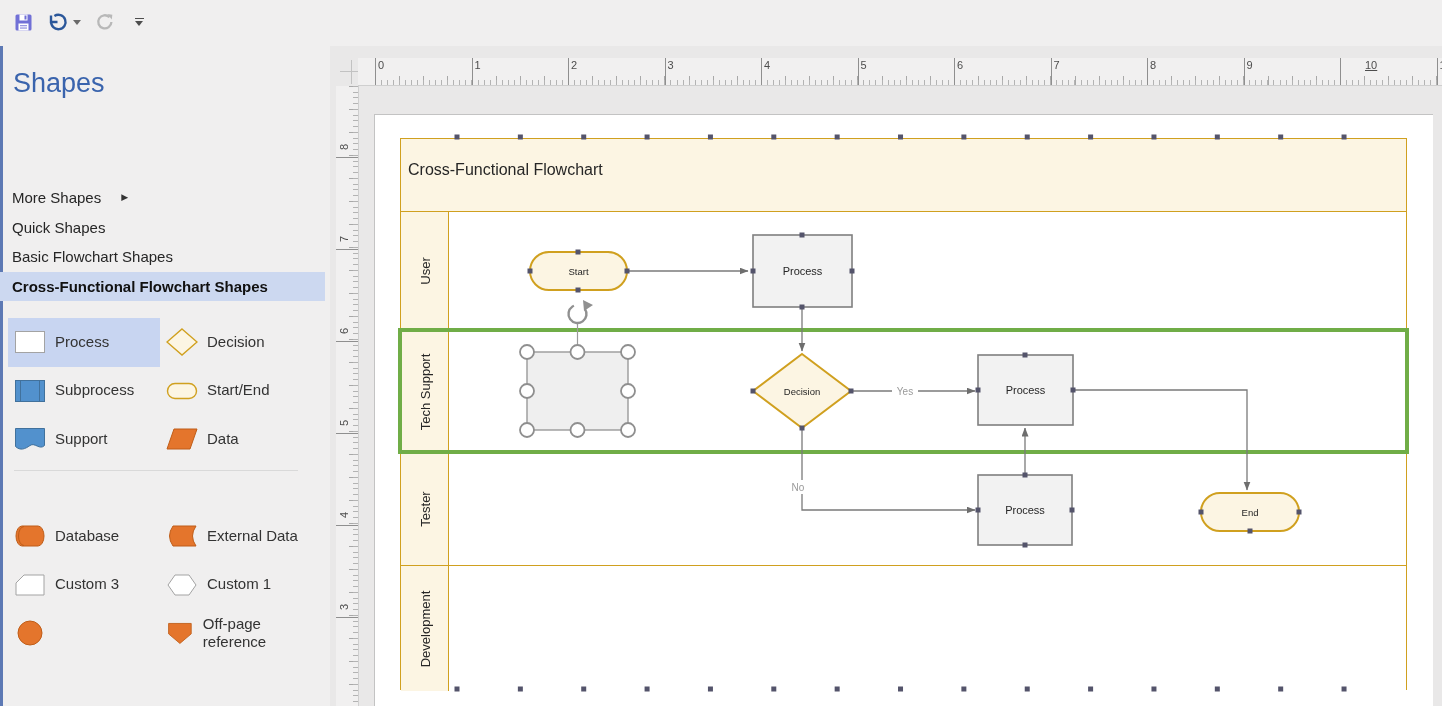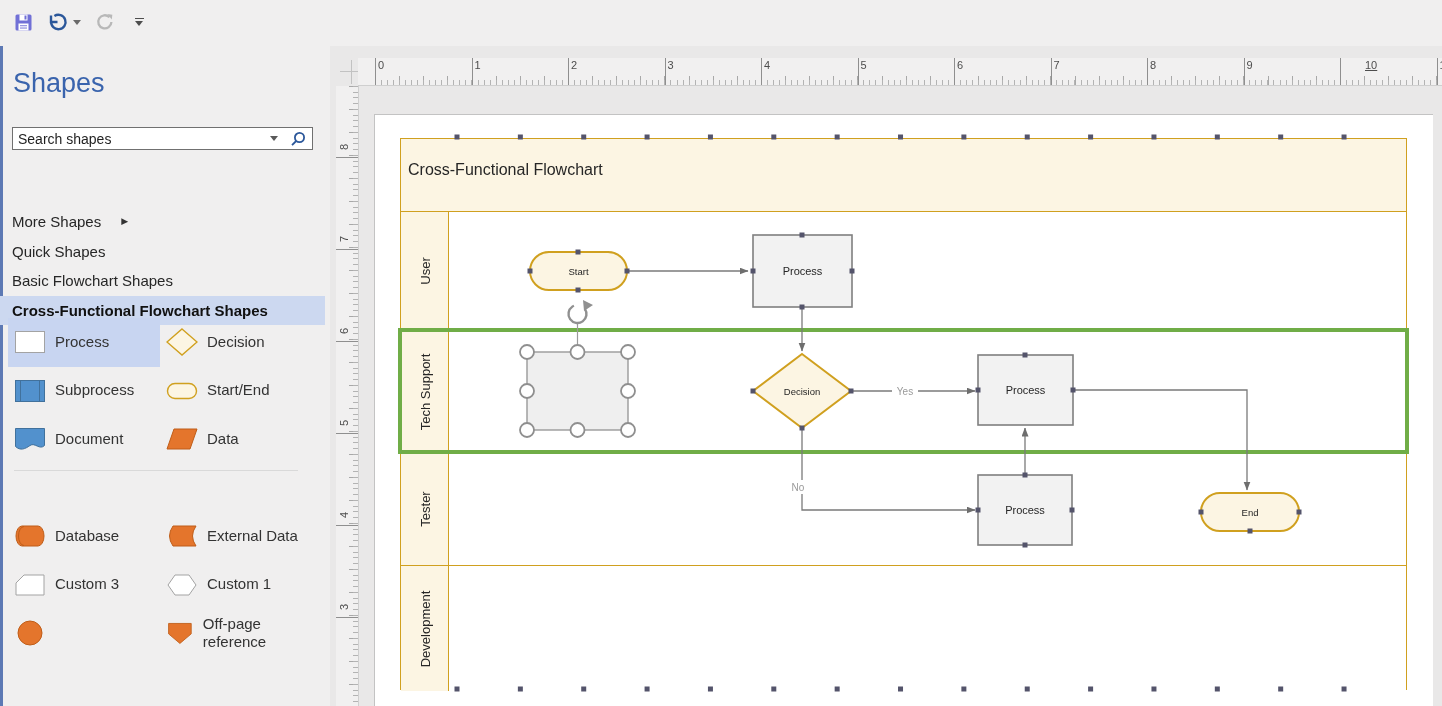--- a/index.html
+++ b/index.html
@@ -12,21 +12,21 @@
   
   #panel{position:absolute;left:0;top:46px;width:360px;height:660px;background:#f0efef;border-right:1px solid #ef4444;box-sizing:border-box;}
   #panel:before{content:"";position:absolute;left:0;top:0;width:3px;height:100%;background:#5d79b4;}
   #panel-title{position:absolute;left:13px;top:22px;font-size:27px;color:#3a64ad;}
   #panel-collapse{position:absolute;right:16px;top:30px;font-size:15px;color:#595959;font-weight:bold;transform:scaleY(1.4);cursor:default;}
   #search-box{position:absolute;left:12px;top:81px;width:301px;height:23px;background:#fff;border:1px solid #707070;box-sizing:border-box;display:flex;align-items:center;}
   #search-input{flex:1;border:0;outline:0;font-size:14px;padding:0 0 0 5px;font-family:"Liberation Sans",sans-serif;color:#1f1f1f;background:transparent;}
   #search-input::placeholder{color:#1f1f1f;opacity:1;}
   #search-drop{width:20px;display:flex;align-items:center;justify-content:center;cursor:default;}
   #search-go{width:28px;display:flex;align-items:center;justify-content:center;cursor:default;}
-  #nav-list{position:absolute;left:0;top:137px;width:325px;margin-top:24px;}
+  #nav-list{position:absolute;left:0;top:137px;width:325px;}
   .nav-item{height:29.5px;line-height:29.5px;padding-left:12px;font-size:15px;color:#262626;cursor:default;display:flex;align-items:center;}
   .nav-item.sel{background:#ccd8f0;font-weight:bold;color:#111;}
   .nav-arrow{margin-left:20px;font-size:9px;color:#333;}
   #gallery{position:absolute;left:8px;top:272px;width:312px;display:grid;grid-template-columns:152px 152px;grid-auto-rows:48.5px;}
   .gal-item{display:flex;align-items:center;gap:9px;padding-left:6px;cursor:default;}
   .gal-item.sel{background:#c8d5f1;}
   .gal-label{font-size:15px;color:#333;line-height:1.25;}
   .gal-divider{grid-column:1 / span 2;height:14px;position:relative;}
   .gal-divider:after{content:"";position:absolute;left:6px;right:14px;top:6px;border-top:1px solid #d9d9d9;}
   
@@ -98,32 +98,20 @@
       <div style="display:flex;flex-direction:column;align-items:center;gap:2px;">
         <div style="width:9px;border-top:1.5px solid #4d4d4d"></div>
         <div class="chev" style="border-top-color:#4d4d4d"></div>
       </div>
     </div>
   </div>
 
   <div id="panel">
     <div id="panel-title">Shapes</div>
     <div id="panel-collapse">&lt;</div>
-    <div id="search-box">
-      <input id="search-input" placeholder="Search shapes" style="">
-      <div id="search-drop">
-        <div class="chev"></div>
-      </div>
-      <div id="search-go">
-        <svg width="18" height="18" viewBox="0 0 18 18">
-          <circle cx="10.5" cy="7.5" r="4.6" fill="none" stroke="#2b579a" stroke-width="1.8"></circle>
-          <line x1="7.2" y1="11" x2="3" y2="15.2" stroke="#2b579a" stroke-width="1.8"></line>
-        </svg>
-      </div>
-    </div>
     <div id="nav-list">
         <div class="nav-item">
           <span>More Shapes</span>
           <span class="nav-arrow">▶</span>
         </div>
         <div class="nav-item">
           <span>Quick Shapes</span>
         </div>
         <div class="nav-item">
           <span>Basic Flowchart Shapes</span>
@@ -156,21 +144,21 @@
         <div class="gal-item">
           <svg width="32" height="28" viewBox="0 0 32 28">
             <rect x="1.5" y="6.5" width="29" height="15" rx="7.5" fill="#FCF5E3" stroke="#D0A01F" stroke-width="1.4"></rect>
           </svg>
           <span class="gal-label">Start/End</span>
         </div>
         <div class="gal-item">
           <svg width="32" height="28" viewBox="0 0 32 28">
             <path d="M1.5,3.5 H30.5 V20.5 C25.5,25.5 21,17 16,20.5 C11,24 6.5,26 1.5,21.5 Z" fill="#5291CD" stroke="#41719c"></path>
           </svg>
-          <span class="gal-label">Document</span>
+          <span class="gal-label">Support</span>
         </div>
         <div class="gal-item">
           <svg width="32" height="28" viewBox="0 0 32 28">
             <polygon points="8,4 31,4 24,24 1,24" fill="#E4752C" stroke="#bf5d18"></polygon>
           </svg>
           <span class="gal-label">Data</span>
         </div>
         <div class="gal-divider"></div>
         <div class="gal-item">
           <svg width="32" height="28" viewBox="0 0 32 28">

